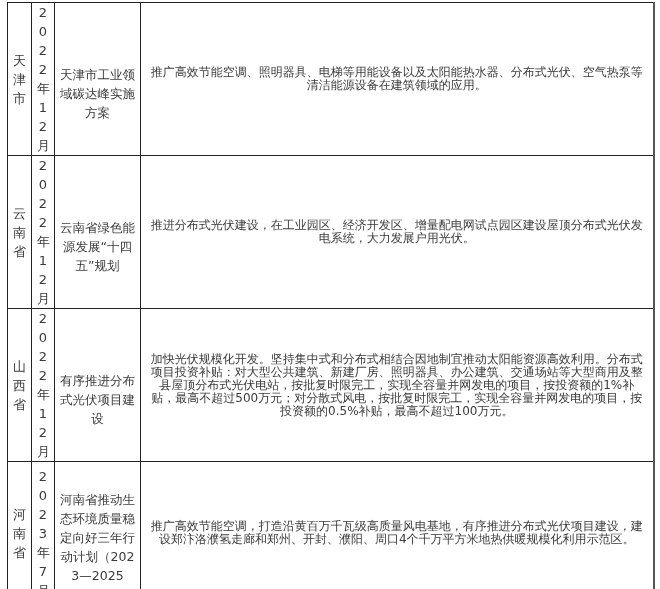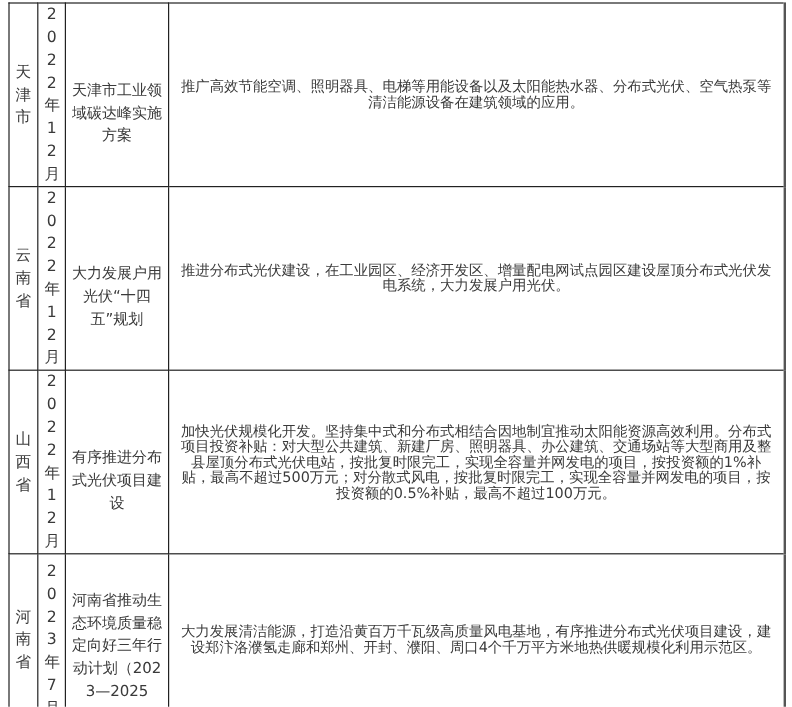--- a/index.html
+++ b/index.html
@@ -106,21 +106,21 @@
         </td>
     </tr>
     <tr class="r2">
       <td>
           <span class="vtext">云南省</span>
         </td>
       <td>
           <span class="date-text">2022年12月</span>
         </td>
       <td>
-          <span class="title-text">大力发展户用光伏“十四五”规划</span>
+          <span class="title-text">云南省绿色能源发展“十四五”规划</span>
         </td>
       <td class="last-col">
           <span class="content-text">推进分布式光伏建设，在工业园区、经济开发区、增量配电网试点园区建设屋顶分布式光伏发电系统，大力发展户用光伏。</span>
         </td>
     </tr>
     <tr class="r3">
       <td>
           <span class="vtext">山西省</span>
         </td>
       <td>
@@ -137,17 +137,17 @@
       <td>
           <span class="vtext">河南省</span>
         </td>
       <td>
           <span class="date-text">2023年7月</span>
         </td>
       <td>
           <span class="title-text">河南省推动生态环境质量稳定向好三年行动计划（2023—2025年）</span>
         </td>
       <td class="last-col">
-          <span class="content-text">大力发展清洁能源，打造沿黄百万千瓦级高质量风电基地，有序推进分布式光伏项目建设，建设郑汴洛濮氢走廊和郑州、开封、濮阳、周口4个千万平方米地热供暖规模化利用示范区。</span>
+          <span class="content-text">推广高效节能空调，打造沿黄百万千瓦级高质量风电基地，有序推进分布式光伏项目建设，建设郑汴洛濮氢走廊和郑州、开封、濮阳、周口4个千万平方米地热供暖规模化利用示范区。</span>
         </td>
     </tr>
   </tbody>
 </table>
 
 </body></html>

